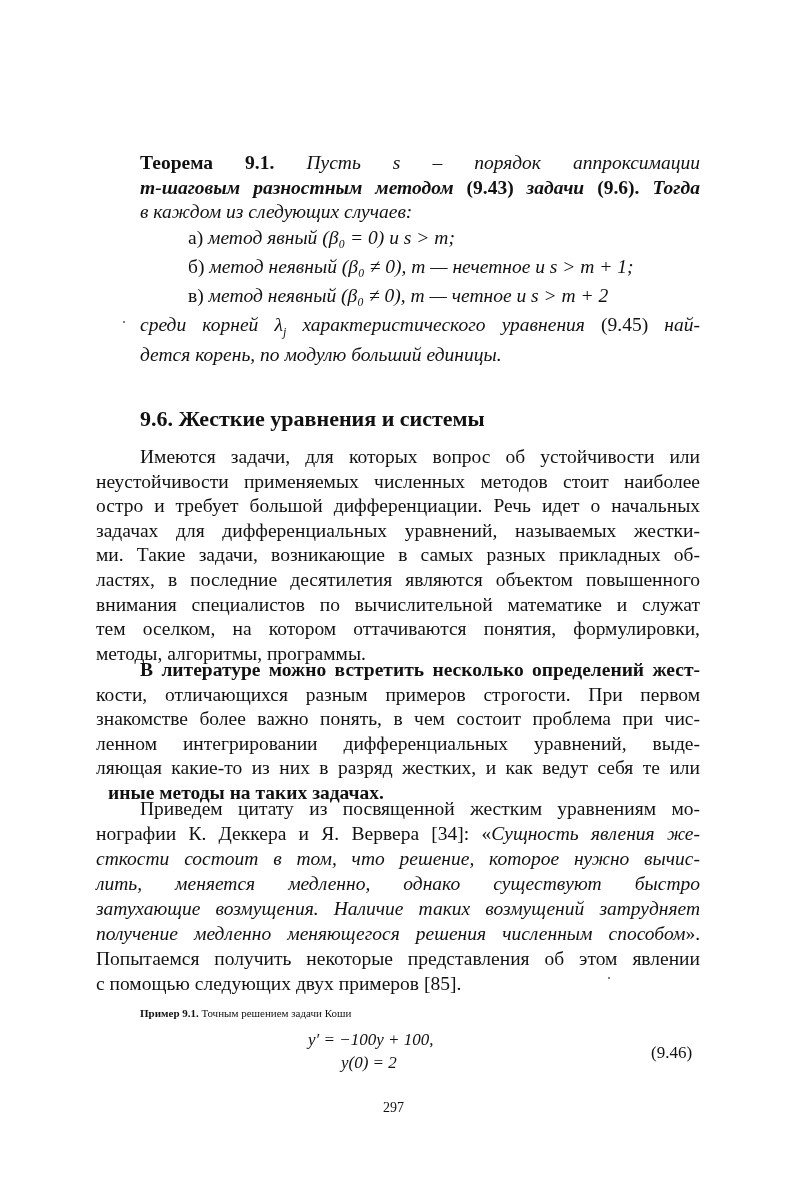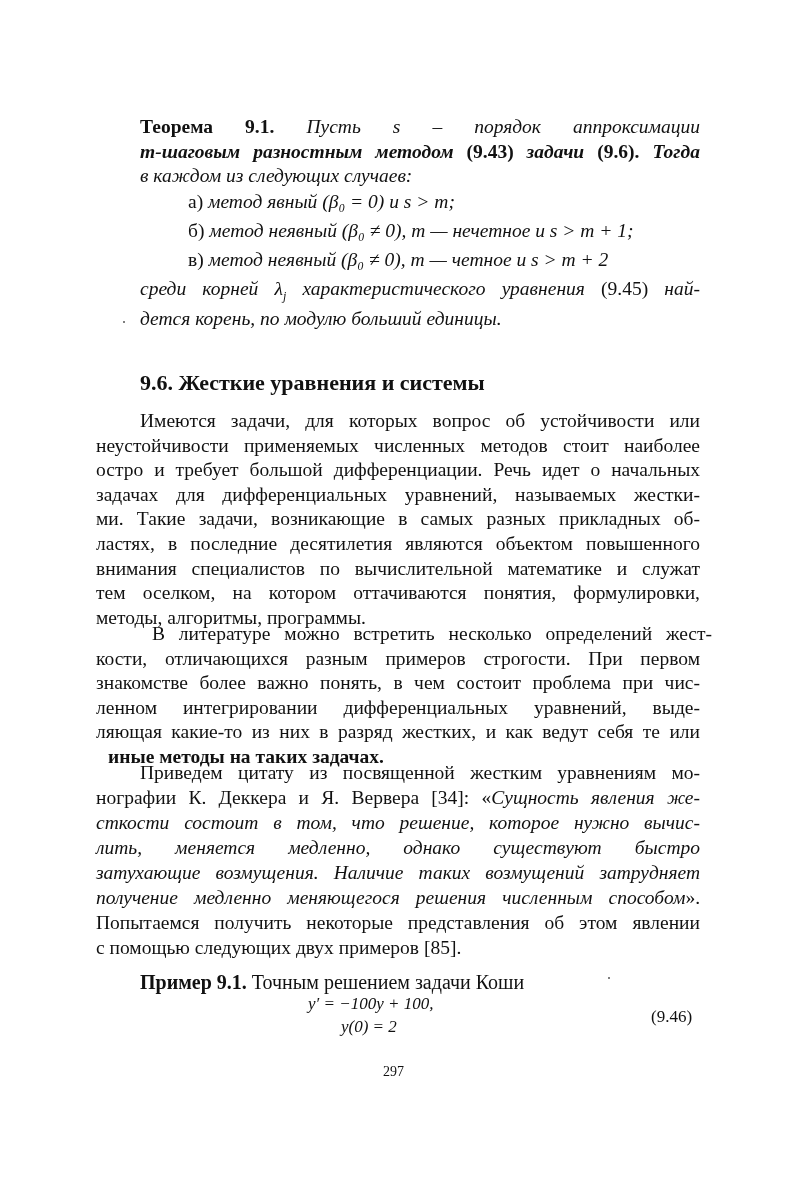--- a/index.html
+++ b/index.html
@@ -3,25 +3,26 @@
   <meta charset="utf-8">
   <style>
     html, body { margin: 0; padding: 0; background: #ffffff; }
     body { width: 794px; height: 1177px; position: relative; overflow: hidden; color: #111; }
     .line {
       position: absolute;
       font-family: "Liberation Serif", "DejaVu Serif", serif;
       font-size: 19.5px;
       white-space: nowrap;
       line-height: 1;
+      margin-top: 36px;
     }
     .just { text-align: justify; text-align-last: justify; }
     .it { font-style: italic; }
     .b { font-weight: bold; }
-    .small { font-size: 20px; }
+    .small { font-size: 11px; }
     .heading { font-size: 22px; font-weight: bold; }
     .eq { font-family: "Liberation Serif", serif; font-size: 17px; }
     .pagenum { font-size: 14px; text-align: right; }
     .speck { position: absolute; width: 2px; height: 2px; background: #555; border-radius: 1px; }
   </style>
 </head>
 <body>
 
 <div class="line just" style="left:140px; top:117px; width:560px;">
   <span class="b">Теорема 9.1.</span>
@@ -56,21 +57,21 @@
     <div class="line just" style="left: 96px; top: 460.2px; width: 604px;">остро и требует большой дифференциации. Речь идет о начальных</div>
     <div class="line just" style="left: 96px; top: 484.8px; width: 604px;">задачах для дифференциальных уравнений, называемых жестки-</div>
     <div class="line just" style="left: 96px; top: 509.4px; width: 604px;">ми. Такие задачи, возникающие в самых разных прикладных об-</div>
     <div class="line just" style="left: 96px; top: 534px; width: 604px;">ластях, в последние десятилетия являются объектом повышенного</div>
     <div class="line just" style="left: 96px; top: 558.6px; width: 604px;">внимания специалистов по вычислительной математике и служат</div>
     <div class="line just" style="left: 96px; top: 583.2px; width: 604px;">тем оселком, на котором оттачиваются понятия, формулировки,</div>
     <div class="line" style="left: 96px; top: 607.8px;">методы, алгоритмы, программы.</div>
   </div>
 
 <div id="p2">
-    <div class="line just" style="left: 152px; top: 624px; width: 560px;">В литературе можно встретить несколько определений жест-</div>
+    <div class="line just" style="left: 140px; top: 624px; width: 560px; font-weight: bold;">В литературе можно встретить несколько определений жест-</div>
     <div class="line just" style="left: 96px; top: 648.6px; width: 604px;">кости, отличающихся разным примеров строгости. При первом</div>
     <div class="line just" style="left: 96px; top: 673.2px; width: 604px;">знакомстве более важно понять, в чем состоит проблема при чис-</div>
     <div class="line just" style="left: 96px; top: 697.8px; width: 604px;">ленном интегрировании дифференциальных уравнений, выде-</div>
     <div class="line just" style="left: 96px; top: 722.4px; width: 604px;">ляющая какие-то из них в разряд жестких, и как ведут себя те или</div>
     <div class="line" style="left: 108px; top: 747px; font-weight: bold;">иные методы на таких задачах.</div>
   </div>
 
 <div class="line just" style="left:140px; top:763px; width:560px;">Приведем цитату из посвященной жестким уравнениям мо-</div>
 <div class="line just" style="left:96px; top:788px; width:604px;">
   <span>нографии К. Деккера и Я. Вервера [34]: «</span><span class="it">Сущность явления же-</span>

